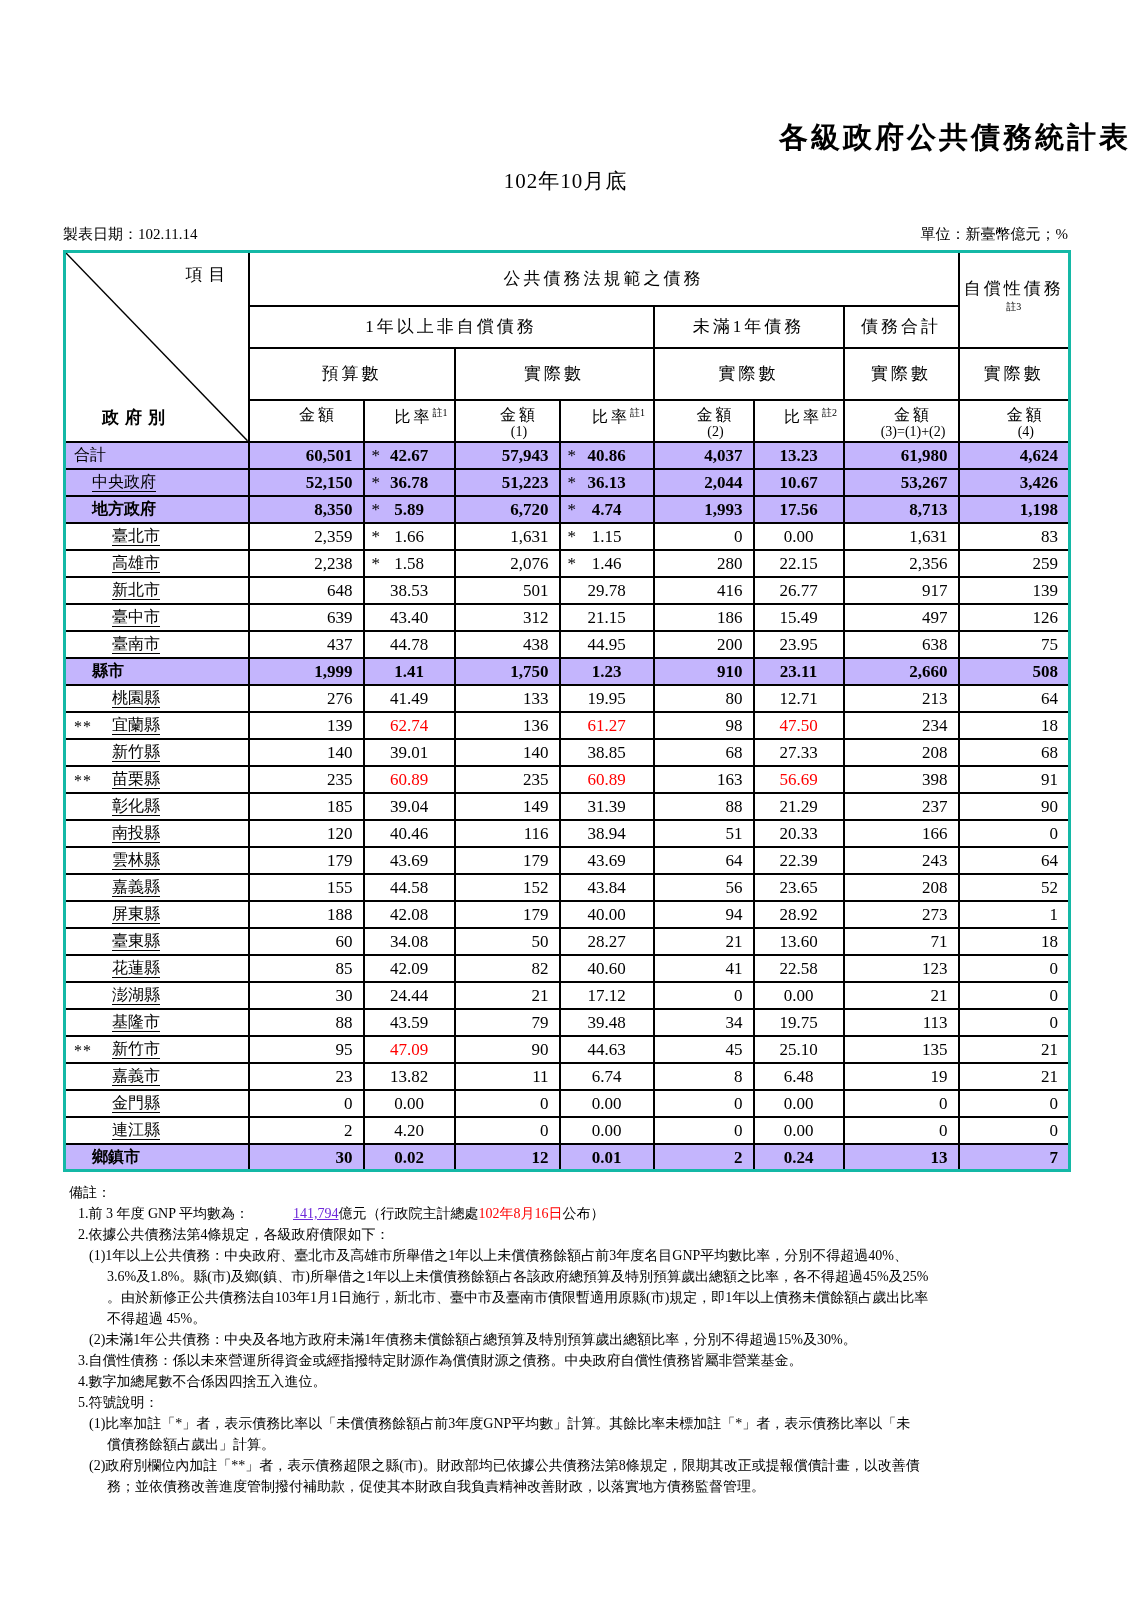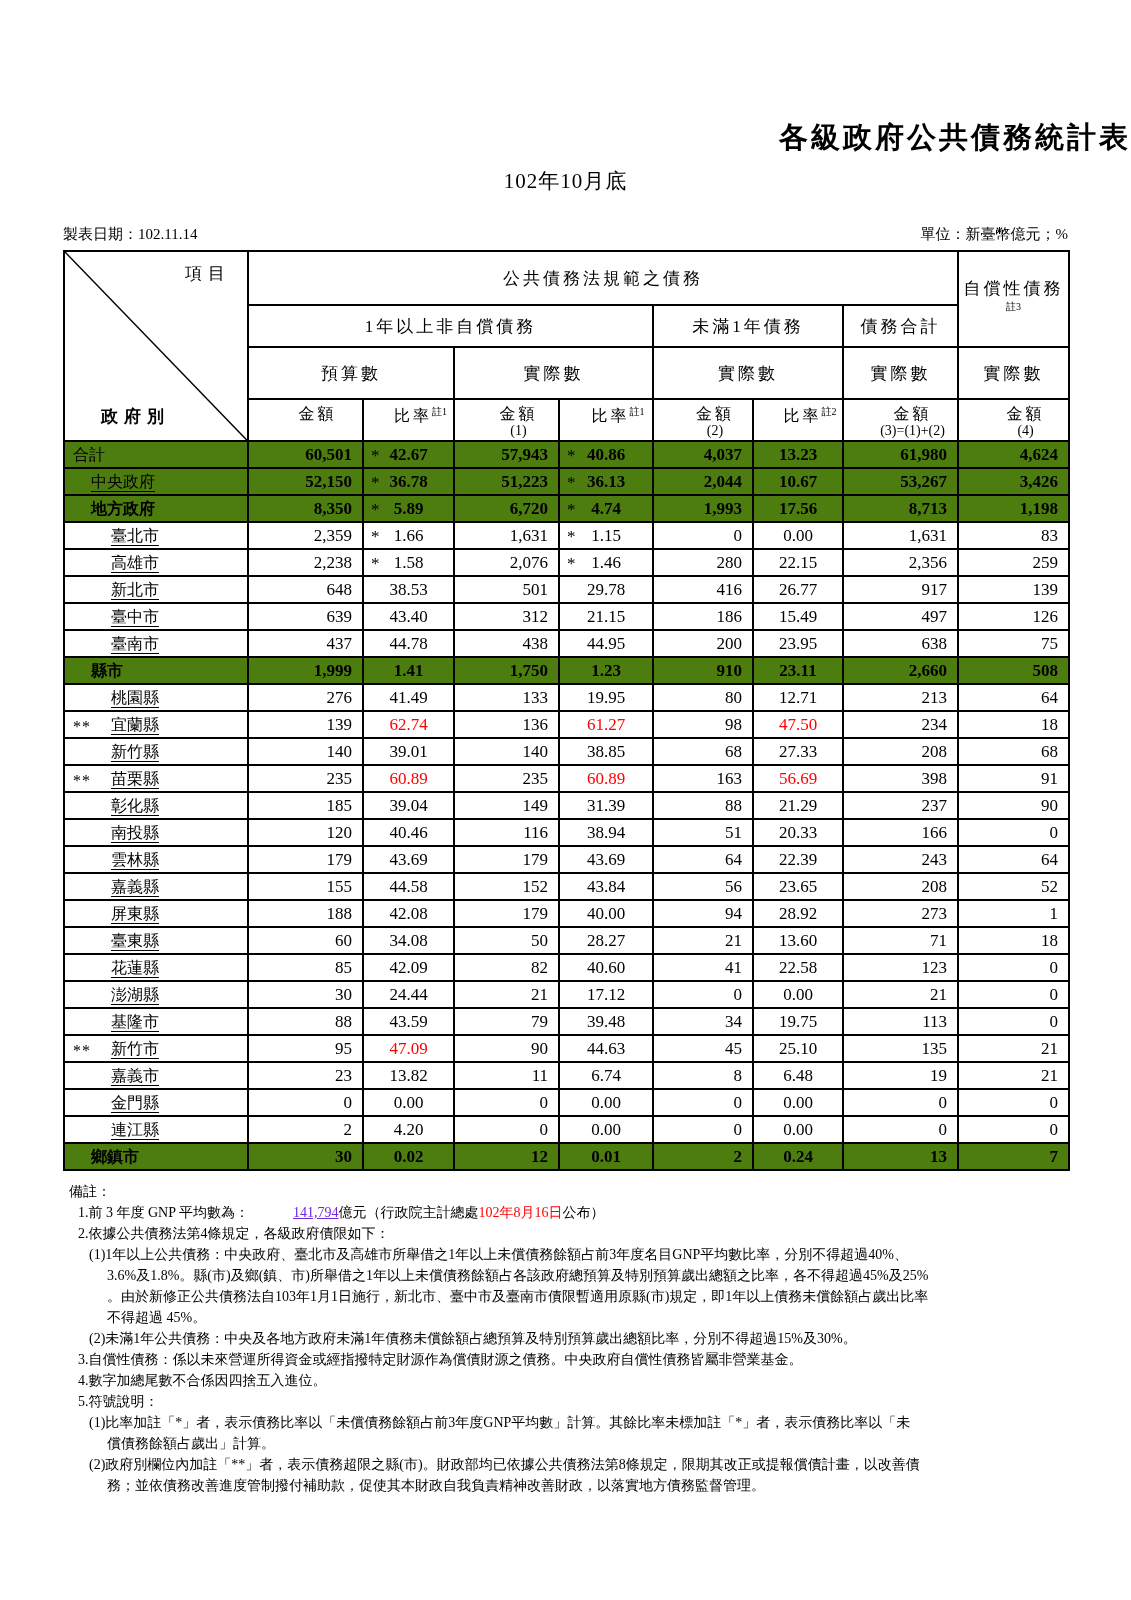--- a/index.html
+++ b/index.html
@@ -6,38 +6,38 @@
   body{
     width:1131px;height:1600px;overflow:hidden;position:relative;
     font-family:"Liberation Serif","DejaVu Serif",serif;color:#000;
     -webkit-font-smoothing:antialiased;
   }
   .title{margin-top:118px;text-align:right;font-size:29px;font-weight:bold;letter-spacing:3px;}
   .subtitle{margin-top:9px;text-align:center;font-size:21px;letter-spacing:1px;}
   .meta{width:1005px;margin:30px 0 6px 63px;display:flex;justify-content:space-between;font-size:15px;}
   table.stat{
     width:1005px;margin-left:63px;border-collapse:collapse;table-layout:fixed;
-    border:1px solid #14b8a6;
+    border:3px solid #14b8a6;
   }
   table.stat th,table.stat td{border:2px solid #000;box-sizing:border-box;overflow:hidden;}
   thead th{font-weight:normal;text-align:center;vertical-align:middle;font-size:17px;letter-spacing:3px;padding:0;}
   thead sup{font-size:10px;letter-spacing:0;vertical-align:super;}
   .hr1{height:54px;}
   .hr2{height:42px;}
   .hr3{height:52px;}
   .hr4{height:40px;}
   .hr4 th{font-size:16px;padding-left:24px;}
   .h-top{line-height:19px;padding-top:2px;}
   .h-num{line-height:15px;font-size:14px;letter-spacing:0;min-height:15px;}
   .corner{position:relative;padding:0;}
   .corner svg{position:absolute;left:0;top:0;width:100%;height:100%;}
   .c-top{position:absolute;top:10px;right:16px;font-size:17px;letter-spacing:6px;}
   .c-bottom{position:absolute;bottom:12px;left:36px;font-size:17px;letter-spacing:6px;font-weight:bold;}
   tbody td{height:27px;font-size:17px;padding:0;vertical-align:middle;line-height:1;}
-  tbody tr.green td{background:#4d7c0f;font-weight:bold;}
+  tbody tr.green td{background:#c4b5fd;font-weight:bold;}
   td.amt{text-align:right;padding-right:10px;}
   td.ratio{text-align:center;position:relative;}
   td.ratio .star{position:absolute;left:7px;top:50%;transform:translateY(-46%);font-weight:normal;font-size:17px;}
   td.lbl{font-size:16px;position:relative;}
   tr.green td.lbl{font-weight:normal;}
   td.lbl.b{font-weight:bold !important;}
   td.lbl .lbl-t{display:inline-block;}
   td.lbl.ul .lbl-t{text-decoration:underline;text-underline-offset:4px;}
   td.lbl.ind1{padding-left:8px;}
   td.lbl.ind2{padding-left:26px;}

